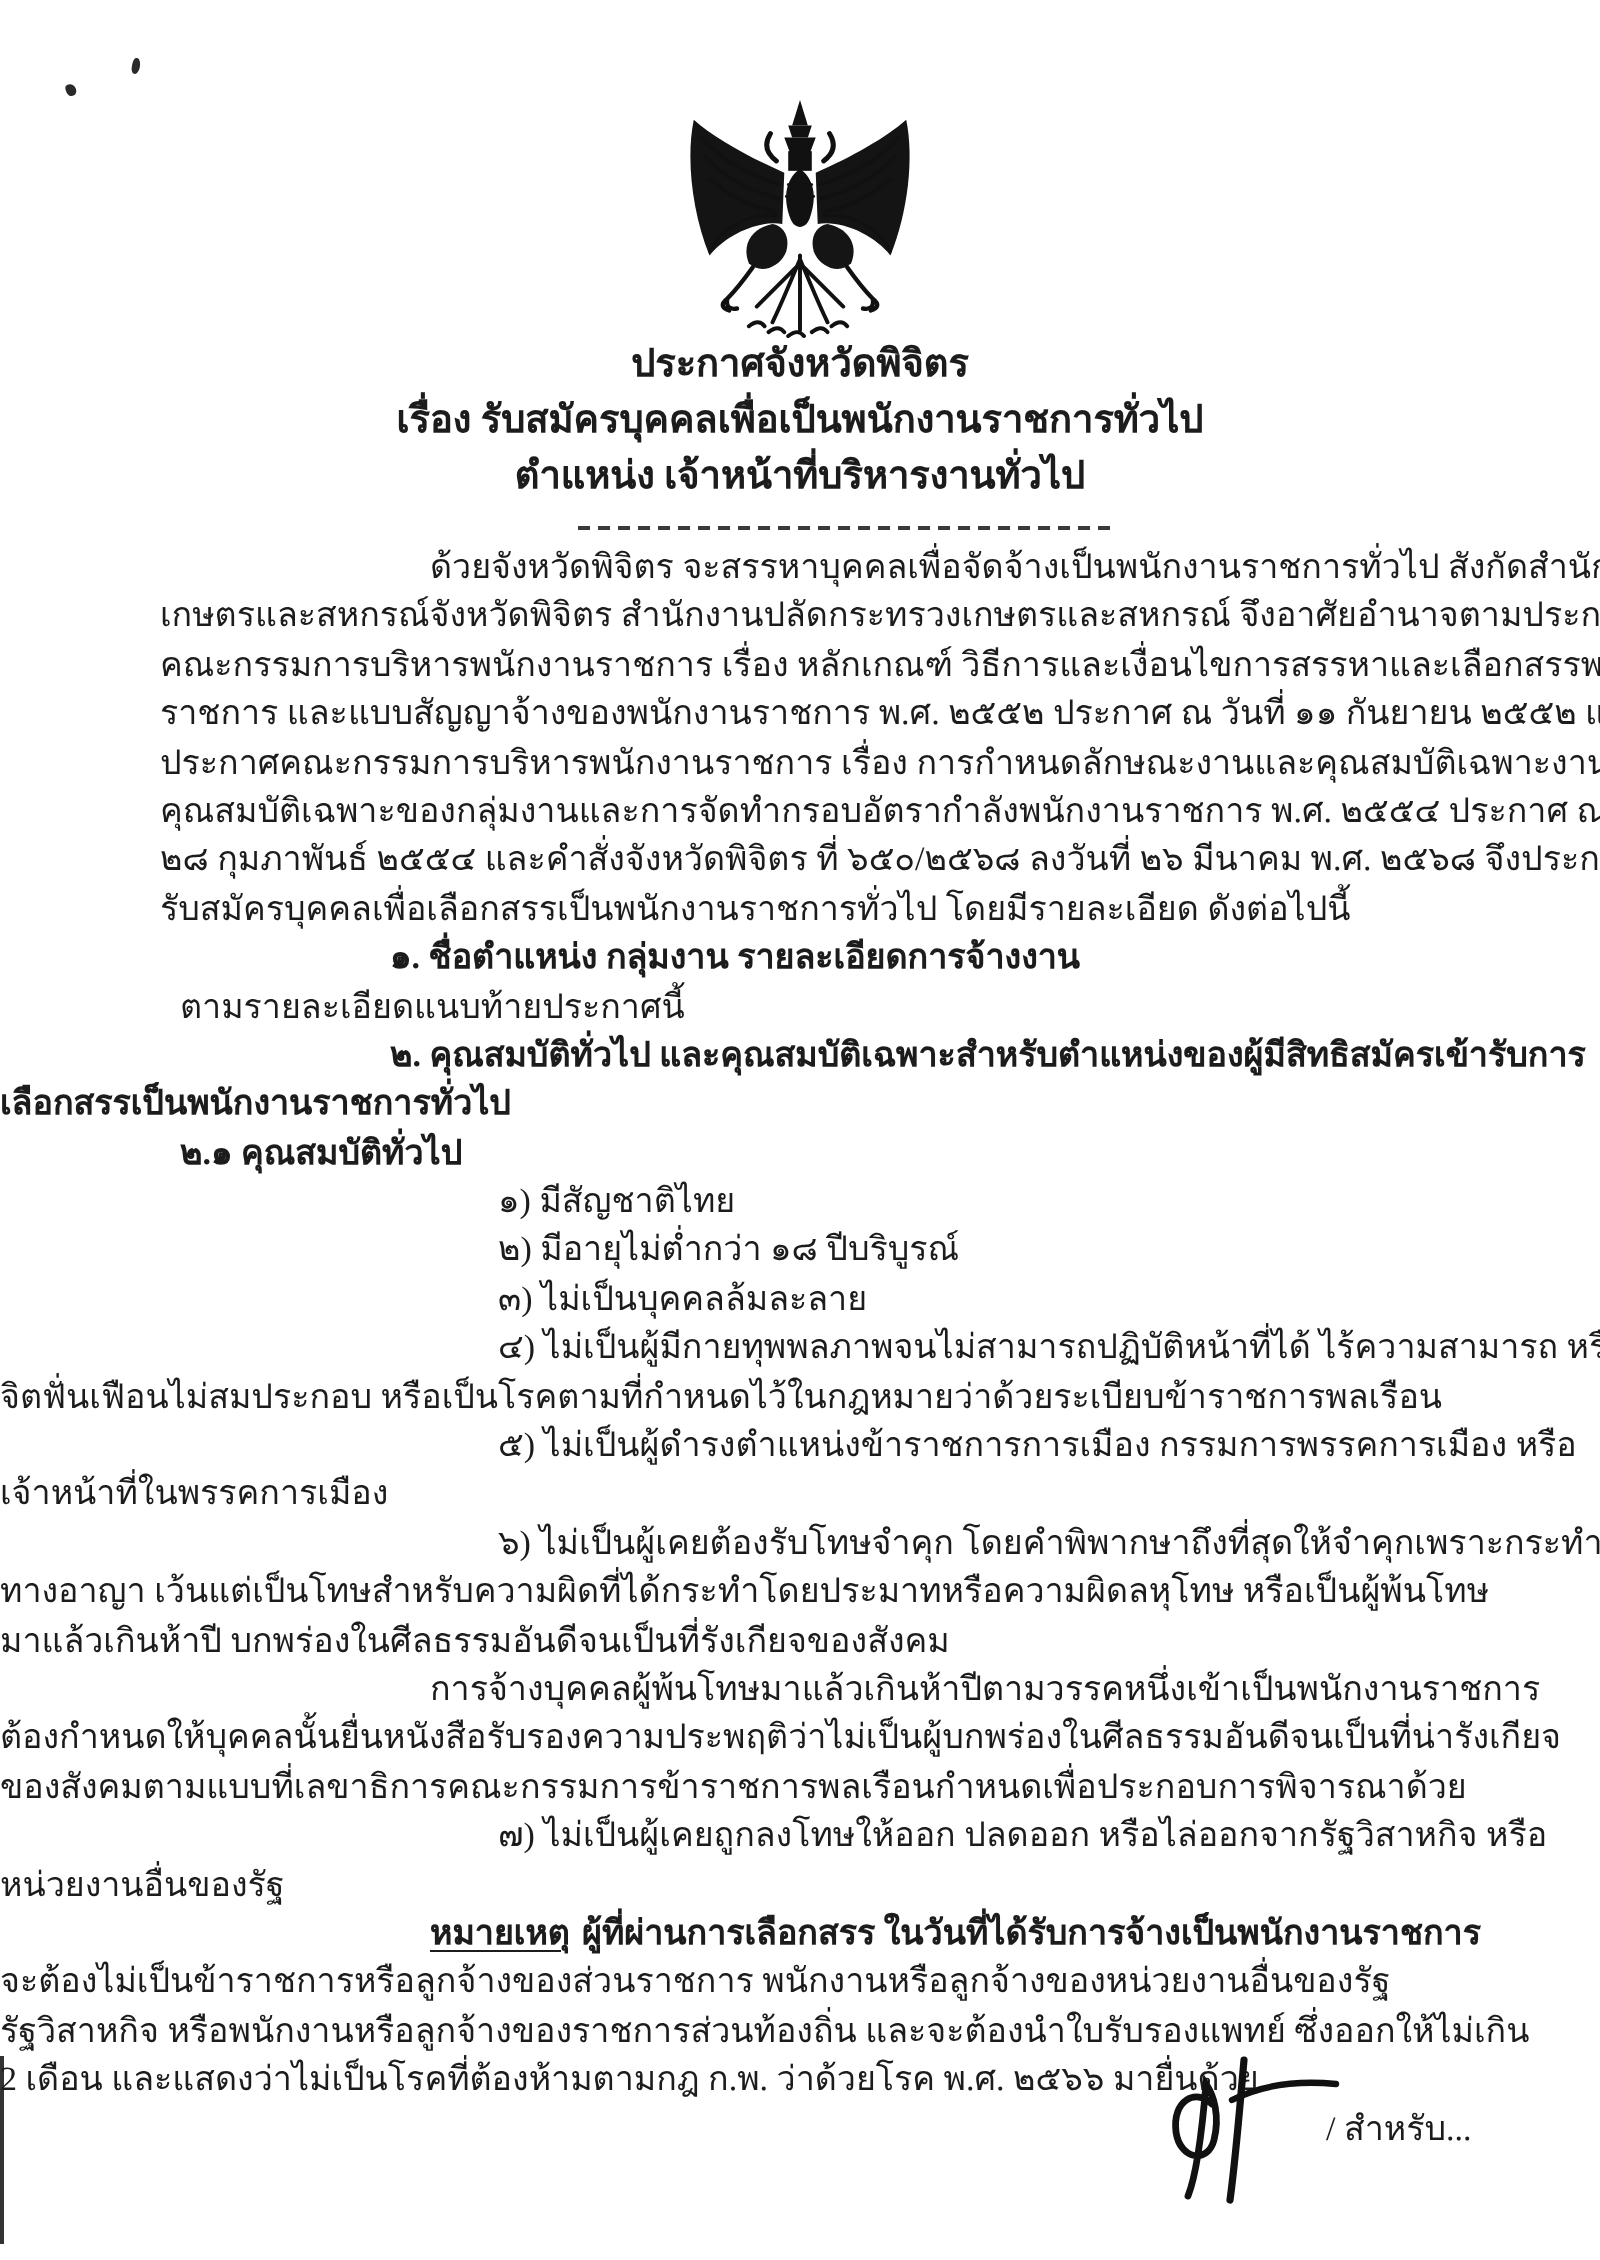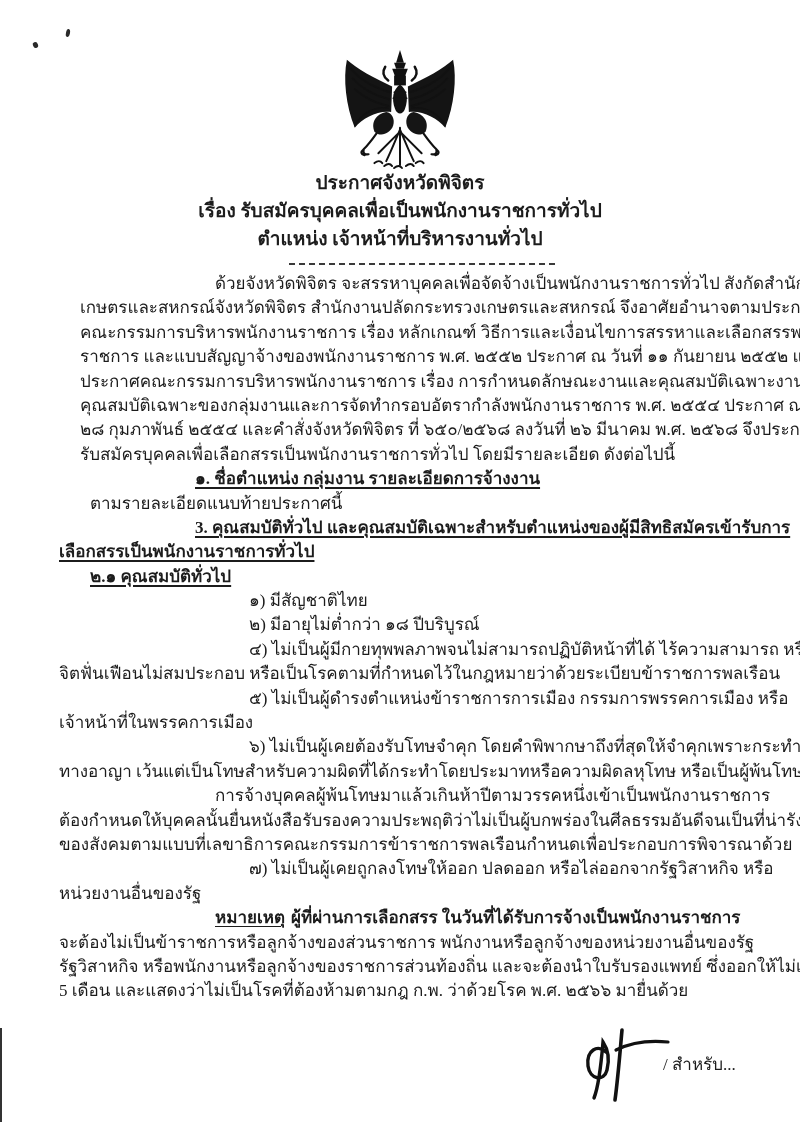--- a/index.html
+++ b/index.html
@@ -16,25 +16,25 @@
   .title{position:absolute;left:0;width:800px;text-align:center;
          font-weight:700;font-size:19px;line-height:26px;white-space:nowrap;}
   .t1{top:170px;} .t2{top:198px;} .t3{top:226px;}
   .divider{position:absolute;left:289px;top:263px;width:266px;height:0;
            border-top:2px dashed #3a3a3a;}
   
   .doc-body{position:absolute;top:272px;left:0;width:800px;font-size:17px;}
   .ln{white-space:nowrap;height:24.4px;line-height:24.4px;}
   .ind-first{padding-left:215px;}
   .m1{padding-left:80px;}
-  .m2{padding-left:59px;}
+  .m2{}
   .sec{padding-left:195px;}
   .sub{padding-left:90px;}
   .item{padding-left:249px;}
-  .bu{font-weight:700;text-decoration:underline;text-underline-offset:3px;
+  .bu{font-weight:700;text-underline-offset:3px;
       text-decoration-thickness:1.5px;}
   .note-label{font-weight:700;text-decoration:underline;text-underline-offset:3px;margin-top:44px;}
   .note-text{margin-left:6px;font-weight:bold;}
   
   .signature{position:absolute;left:578px;top:1026px;width:96px;height:86px;}
   .continuation{position:absolute;left:663px;top:1050px;font-size:17px;white-space:nowrap;}
   
   .speck{position:absolute;background:#2a2a2a;border-radius:40% 60% 50% 50%;}
   .speck-a{left:66px;top:29px;width:4px;height:8px;transform:rotate(12deg);}
   .speck-b{left:33px;top:42px;width:5px;height:6px;transform:rotate(-20deg);}
@@ -95,42 +95,44 @@
     <div class="ln ind-first">ด้วยจังหวัดพิจิตร จะสรรหาบุคคลเพื่อจัดจ้างเป็นพนักงานราชการทั่วไป สังกัดสำนักงาน</div>
     <div class="ln m1">เกษตรและสหกรณ์จังหวัดพิจิตร สำนักงานปลัดกระทรวงเกษตรและสหกรณ์ จึงอาศัยอำนาจตามประกาศ</div>
     <div class="ln m1">คณะกรรมการบริหารพนักงานราชการ เรื่อง หลักเกณฑ์ วิธีการและเงื่อนไขการสรรหาและเลือกสรรพนักงาน</div>
     <div class="ln m1">ราชการ และแบบสัญญาจ้างของพนักงานราชการ พ.ศ. ๒๕๕๒ ประกาศ ณ วันที่ ๑๑ กันยายน ๒๕๕๒  และ</div>
     <div class="ln m1">ประกาศคณะกรรมการบริหารพนักงานราชการ เรื่อง การกำหนดลักษณะงานและคุณสมบัติเฉพาะงาน</div>
     <div class="ln m1">คุณสมบัติเฉพาะของกลุ่มงานและการจัดทำกรอบอัตรากำลังพนักงานราชการ พ.ศ. ๒๕๕๔ ประกาศ ณ วันที่</div>
     <div class="ln m1">๒๘ กุมภาพันธ์ ๒๕๕๔ และคำสั่งจังหวัดพิจิตร ที่ ๖๕๐/๒๕๖๘ ลงวันที่ ๒๖ มีนาคม พ.ศ. ๒๕๖๘ จึงประกาศ</div>
     <div class="ln m1">รับสมัครบุคคลเพื่อเลือกสรรเป็นพนักงานราชการทั่วไป โดยมีรายละเอียด ดังต่อไปนี้</div>
     <div class="ln sec bu">๑. ชื่อตำแหน่ง กลุ่มงาน รายละเอียดการจ้างงาน</div>
     <div class="ln sub">ตามรายละเอียดแนบท้ายประกาศนี้</div>
-    <div class="ln sec bu">3. คุณสมบัติทั่วไป และคุณสมบัติเฉพาะสำหรับตำแหน่งของผู้มีสิทธิสมัครเข้ารับการ</div>
+    <div class="ln sec bu">๒. คุณสมบัติทั่วไป และคุณสมบัติเฉพาะสำหรับตำแหน่งของผู้มีสิทธิสมัครเข้ารับการ</div>
     <div class="ln m2 bu">เลือกสรรเป็นพนักงานราชการทั่วไป</div>
     <div class="ln sub bu">๒.๑ คุณสมบัติทั่วไป</div>
     <div class="ln item">๑) มีสัญชาติไทย</div>
     <div class="ln item">๒) มีอายุไม่ต่ำกว่า ๑๘ ปีบริบูรณ์</div>
+    <div class="ln item">๓) ไม่เป็นบุคคลล้มละลาย</div>
     <div class="ln item">๔) ไม่เป็นผู้มีกายทุพพลภาพจนไม่สามารถปฏิบัติหน้าที่ได้  ไร้ความสามารถ หรือ</div>
     <div class="ln m2">จิตฟั่นเฟือนไม่สมประกอบ หรือเป็นโรคตามที่กำหนดไว้ในกฎหมายว่าด้วยระเบียบข้าราชการพลเรือน</div>
     <div class="ln item">๕) ไม่เป็นผู้ดำรงตำแหน่งข้าราชการการเมือง กรรมการพรรคการเมือง หรือ</div>
     <div class="ln m2">เจ้าหน้าที่ในพรรคการเมือง</div>
     <div class="ln item">๖) ไม่เป็นผู้เคยต้องรับโทษจำคุก โดยคำพิพากษาถึงที่สุดให้จำคุกเพราะกระทำผิด</div>
     <div class="ln m2">ทางอาญา เว้นแต่เป็นโทษสำหรับความผิดที่ได้กระทำโดยประมาทหรือความผิดลหุโทษ หรือเป็นผู้พ้นโทษ</div>
+    <div class="ln m2">มาแล้วเกินห้าปี บกพร่องในศีลธรรมอันดีจนเป็นที่รังเกียจของสังคม</div>
     <div class="ln ind-first">การจ้างบุคคลผู้พ้นโทษมาแล้วเกินห้าปีตามวรรคหนึ่งเข้าเป็นพนักงานราชการ</div>
     <div class="ln m2">ต้องกำหนดให้บุคคลนั้นยื่นหนังสือรับรองความประพฤติว่าไม่เป็นผู้บกพร่องในศีลธรรมอันดีจนเป็นที่น่ารังเกียจ</div>
     <div class="ln m2">ของสังคมตามแบบที่เลขาธิการคณะกรรมการข้าราชการพลเรือนกำหนดเพื่อประกอบการพิจารณาด้วย</div>
     <div class="ln item">๗) ไม่เป็นผู้เคยถูกลงโทษให้ออก ปลดออก หรือไล่ออกจากรัฐวิสาหกิจ หรือ</div>
     <div class="ln m2">หน่วยงานอื่นของรัฐ</div>
     <div class="ln ind-first">
       <span class="note-label">หมายเหตุ</span><span class="note-text">ผู้ที่ผ่านการเลือกสรร ในวันที่ได้รับการจ้างเป็นพนักงานราชการ</span>
     </div>
     <div class="ln m2">จะต้องไม่เป็นข้าราชการหรือลูกจ้างของส่วนราชการ  พนักงานหรือลูกจ้างของหน่วยงานอื่นของรัฐ</div>
     <div class="ln m2">รัฐวิสาหกิจ  หรือพนักงานหรือลูกจ้างของราชการส่วนท้องถิ่น  และจะต้องนำใบรับรองแพทย์ ซึ่งออกให้ไม่เกิน</div>
-    <div class="ln m2">5 เดือน และแสดงว่าไม่เป็นโรคที่ต้องห้ามตามกฎ ก.พ. ว่าด้วยโรค พ.ศ. ๒๕๖๖ มายื่นด้วย</div>
+    <div class="ln m2">2 เดือน และแสดงว่าไม่เป็นโรคที่ต้องห้ามตามกฎ ก.พ. ว่าด้วยโรค พ.ศ. ๒๕๖๖ มายื่นด้วย</div>
   </div>
 
   <svg class="signature" viewBox="0 0 96 86">
     <path class="k" d="M28 26 C20 18 8 24 10 40 C12 54 26 56 29 44 C32 32 29 22 25 16 C23 40 20 62 16 72" stroke-width="3.4"></path>
     <path class="k" d="M44 4 C42 26 40 52 37 74" stroke-width="3.6"></path>
     <path class="k" d="M38 24 C52 17 70 14 90 16" stroke-width="3.2"></path>
   </svg>
   <div class="continuation">/ สำหรับ...</div>
 
 </div>

